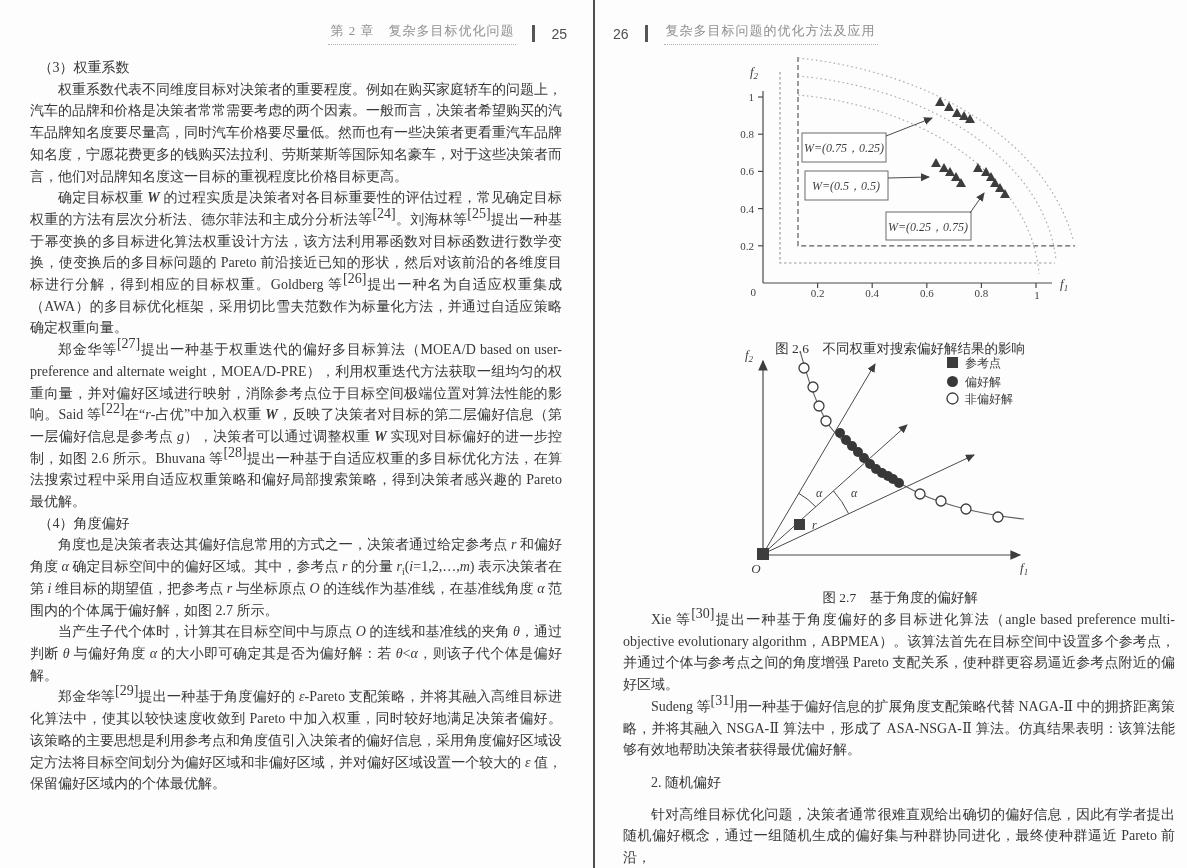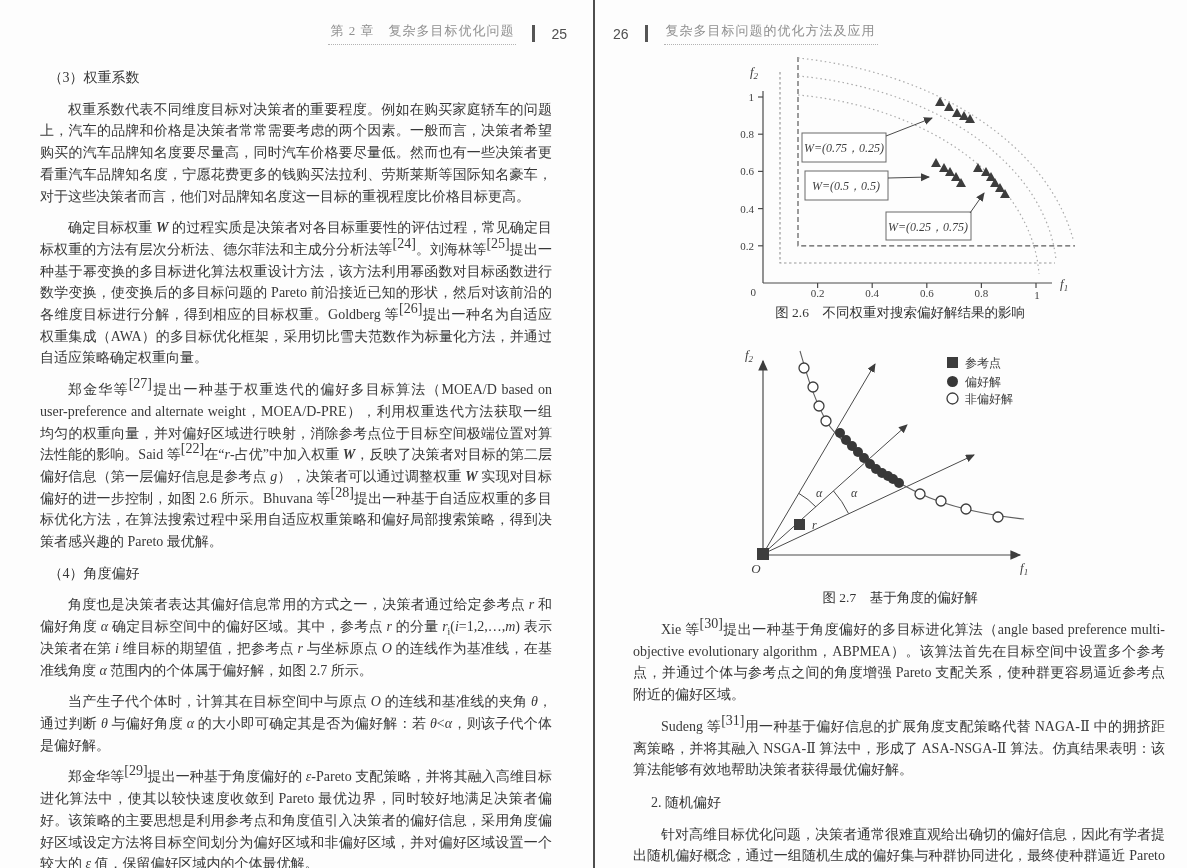--- a/index.html
+++ b/index.html
@@ -13,33 +13,33 @@
   .header{position:absolute;top:22px;display:flex;align-items:center;gap:16px;font-size:13px;}
   .header-left{right:26px;}
   .header-right{left:18px;}
   .htitle{color:#8f8f8f;letter-spacing:1px;border-bottom:1px dotted #b3b3b3;padding:0 2px 4px 2px;}
   .hbar{width:3px;height:17px;background:#555;}
   .hnum{color:#4f4f4f;font-size:14px;font-family:"Liberation Sans",sans-serif;}
   
   .body-text{position:absolute;font-size:14px;line-height:21.7px;text-align:justify;}
   .left-body{left:30px;width:532px;top:57px;}
   .right-body{left:28px;width:552px;top:609px;}
-  .para{margin:10px;text-indent:2em;}
+  .para{margin:0;text-indent:2em;}
   .para.sechead{text-indent:0.6em;}
   .para.subhead{margin:11px 0 10px;text-indent:2em;}
   sup{font-size:14px;line-height:0;vertical-align:super;}
   sub{font-size:9.5px;line-height:0;vertical-align:sub;}
   .var{font-style:italic;}
   .var.bold{font-weight:bold;}
   
   .fig-svg{position:absolute;left:25px;width:560px;}
   #fig26{top:50px;height:250px;}
   #fig27{top:345px;height:245px;}
   .figcap{position:absolute;left:25px;width:560px;text-align:center;font-size:13.5px;color:#333;}
-  .cap26{top:304px;}
+  .cap26{top:340px;}
   .cap27{top:589px;}
   svg text{fill:#3f3f3f;}
   .tick{font-size:11px;}
   .axlab{font-size:13px;font-style:italic;}
   .wlab{font-size:12px;font-style:italic;}
   .greek{font-size:12px;font-style:italic;}
   .legtxt{font-size:12px;font-style:normal;}
 </style>
 </head>
 <body>
@@ -53,21 +53,21 @@
       <span class="hnum">25</span>
     </div>
     <div class="body-text left-body" id="left-body">
         <div class="para sechead"><span>（3）权重系数</span></div>
         <div class="para"><span>权重系数代表不同维度目标对决策者的重要程度。例如在购买家庭轿车的问题上，汽车的品牌和价格是决策者常常需要考虑的两个因素。一般而言，决策者希望购买的汽车品牌知名度要尽量高，同时汽车价格要尽量低。然而也有一些决策者更看重汽车品牌知名度，宁愿花费更多的钱购买法拉利、劳斯莱斯等国际知名豪车，对于这些决策者而言，他们对品牌知名度这一目标的重视程度比价格目标更高。</span></div>
         <div class="para"><span>确定目标权重 </span><span class="var bold">W</span><span> 的过程实质是决策者对各目标重要性的评估过程，常见确定目标权重的方法有层次分析法、德尔菲法和主成分分析法等</span><sup>[24]</sup><span>。刘海林等</span><sup>[25]</sup><span>提出一种基于幂变换的多目标进化算法权重设计方法，该方法利用幂函数对目标函数进行数学变换，使变换后的多目标问题的 Pareto 前沿接近已知的形状，然后对该前沿的各维度目标进行分解，得到相应的目标权重。Goldberg 等</span><sup>[26]</sup><span>提出一种名为自适应权重集成（AWA）的多目标优化框架，采用切比雪夫范数作为标量化方法，并通过自适应策略确定权重向量。</span></div>
         <div class="para"><span>郑金华等</span><sup>[27]</sup><span>提出一种基于权重迭代的偏好多目标算法（MOEA/D based on user-preference and alternate weight，MOEA/D-PRE），利用权重迭代方法获取一组均匀的权重向量，并对偏好区域进行映射，消除参考点位于目标空间极端位置对算法性能的影响。Said 等</span><sup>[22]</sup><span>在“</span><span class="var">r</span><span>-占优”中加入权重 </span><span class="var bold">W</span><span>，反映了决策者对目标的第二层偏好信息（第一层偏好信息是参考点 </span><span class="var">g</span><span>），决策者可以通过调整权重 </span><span class="var bold">W</span><span> 实现对目标偏好的进一步控制，如图 2.6 所示。Bhuvana 等</span><sup>[28]</sup><span>提出一种基于自适应权重的多目标优化方法，在算法搜索过程中采用自适应权重策略和偏好局部搜索策略，得到决策者感兴趣的 Pareto 最优解。</span></div>
         <div class="para sechead"><span>（4）角度偏好</span></div>
         <div class="para"><span>角度也是决策者表达其偏好信息常用的方式之一，决策者通过给定参考点 </span><span class="var">r</span><span> 和偏好角度 </span><span class="var">α</span><span> 确定目标空间中的偏好区域。其中，参考点 </span><span class="var">r</span><span> 的分量 </span><span class="var">r</span><sub>i</sub><span>(</span><span class="var">i</span><span>=1,2,…,</span><span class="var">m</span><span>) 表示决策者在第 </span><span class="var">i</span><span> 维目标的期望值，把参考点 </span><span class="var">r</span><span> 与坐标原点 </span><span class="var">O</span><span> 的连线作为基准线，在基准线角度 </span><span class="var">α</span><span> 范围内的个体属于偏好解，如图 2.7 所示。</span></div>
         <div class="para"><span>当产生子代个体时，计算其在目标空间中与原点 </span><span class="var">O</span><span> 的连线和基准线的夹角 </span><span class="var">θ</span><span>，通过判断 </span><span class="var">θ</span><span> 与偏好角度 </span><span class="var">α</span><span> 的大小即可确定其是否为偏好解：若 </span><span class="var">θ</span><span>&lt;</span><span class="var">α</span><span>，则该子代个体是偏好解。</span></div>
-        <div class="para"><span>郑金华等</span><sup>[29]</sup><span>提出一种基于角度偏好的 </span><span class="var">ε</span><span>-Pareto 支配策略，并将其融入高维目标进化算法中，使其以较快速度收敛到 Pareto 最优边界，同时较好地满足决策者偏好。该策略的主要思想是利用参考点和角度值引入决策者的偏好信息，采用角度偏好区域设定方法将目标空间划分为偏好区域和非偏好区域，并对偏好区域设置一个较大的 </span><span class="var">ε</span><span> 值，保留偏好区域内的个体最优解。</span></div>
+        <div class="para"><span>郑金华等</span><sup>[29]</sup><span>提出一种基于角度偏好的 </span><span class="var">ε</span><span>-Pareto 支配策略，并将其融入高维目标进化算法中，使其以较快速度收敛到 Pareto 中加入权重，同时较好地满足决策者偏好。该策略的主要思想是利用参考点和角度值引入决策者的偏好信息，采用角度偏好区域设定方法将目标空间划分为偏好区域和非偏好区域，并对偏好区域设置一个较大的 </span><span class="var">ε</span><span> 值，保留偏好区域内的个体最优解。</span></div>
       </div>
   </div>
 
   <div class="spine"></div>
 
   <div class="page page-right">
     <div class="header header-right">
       <span class="hnum">26</span>
       <span class="hbar"></span>
       <span class="htitle">复杂多目标问题的优化方法及应用</span>

